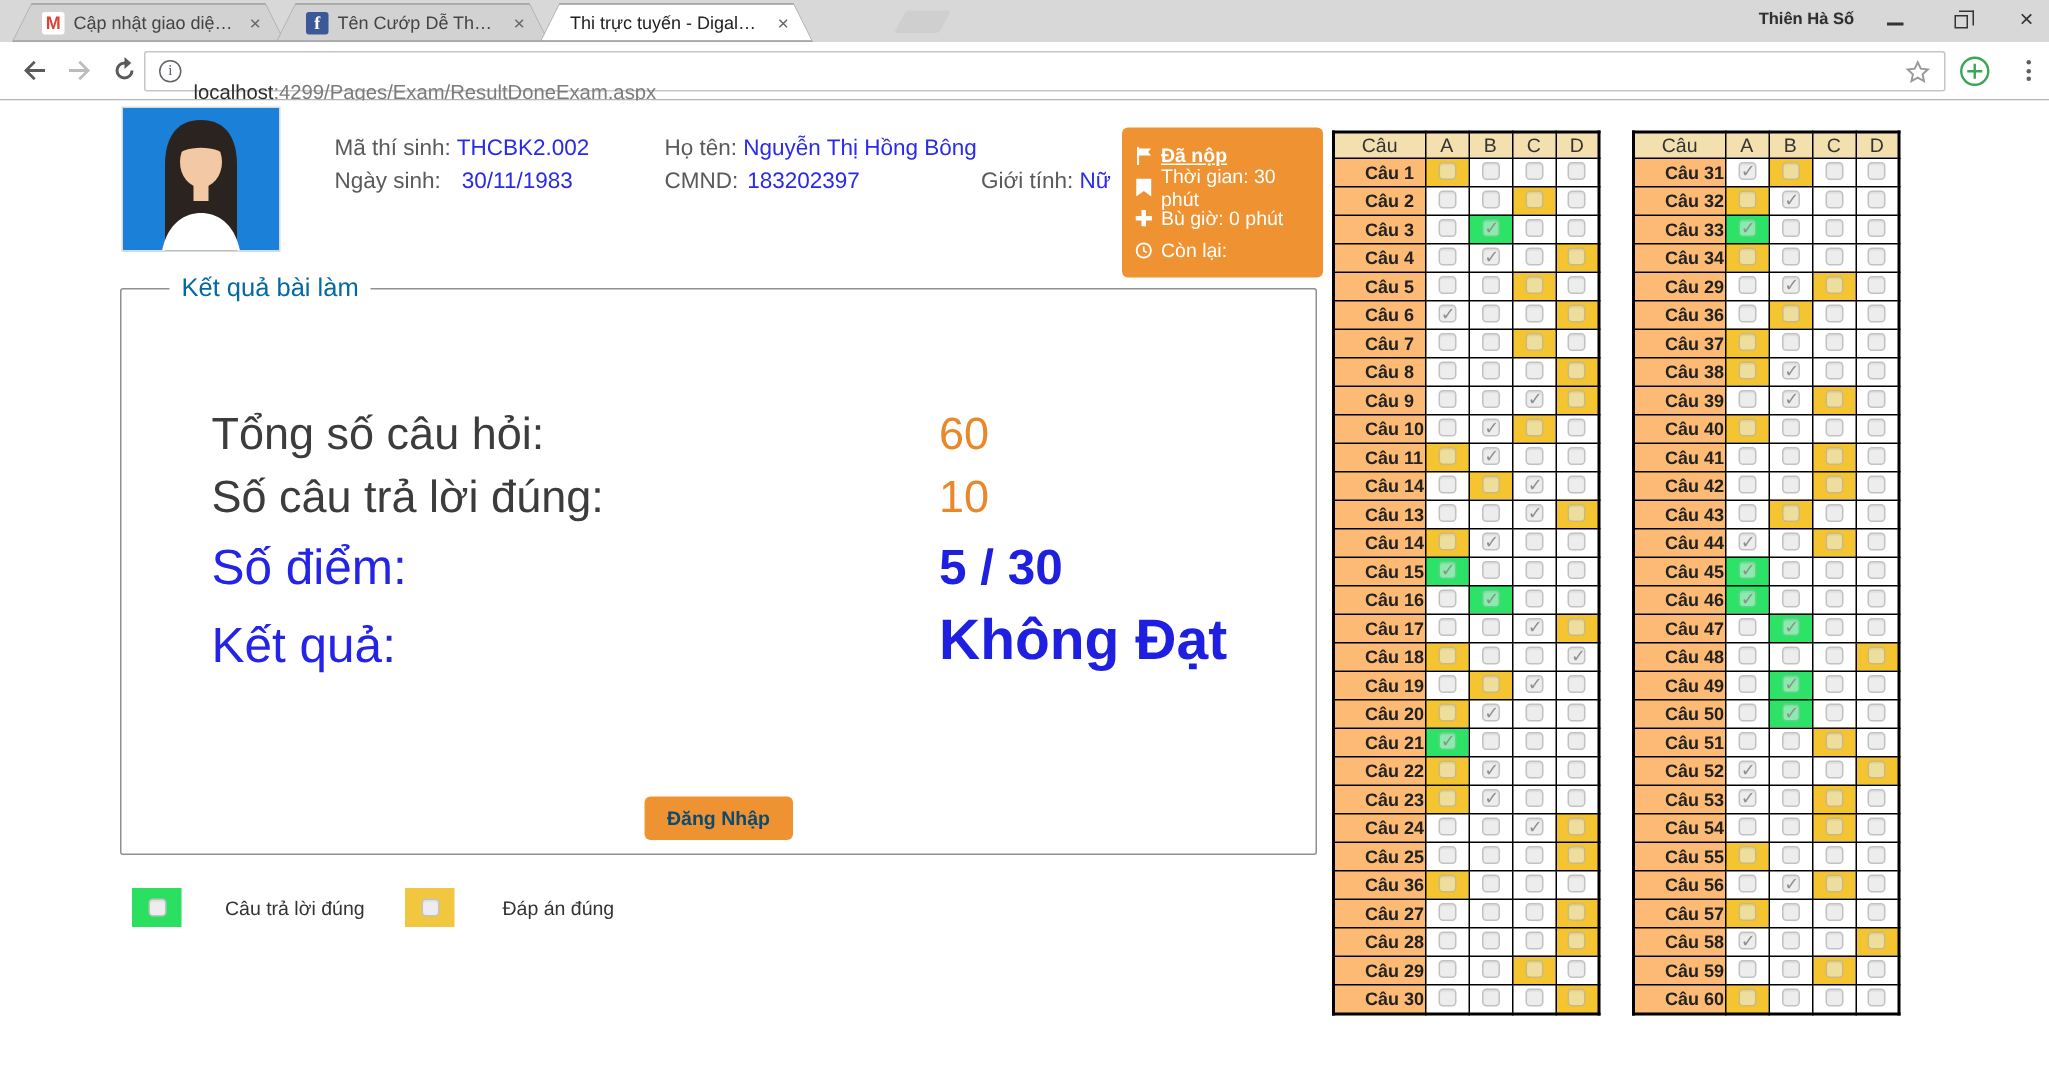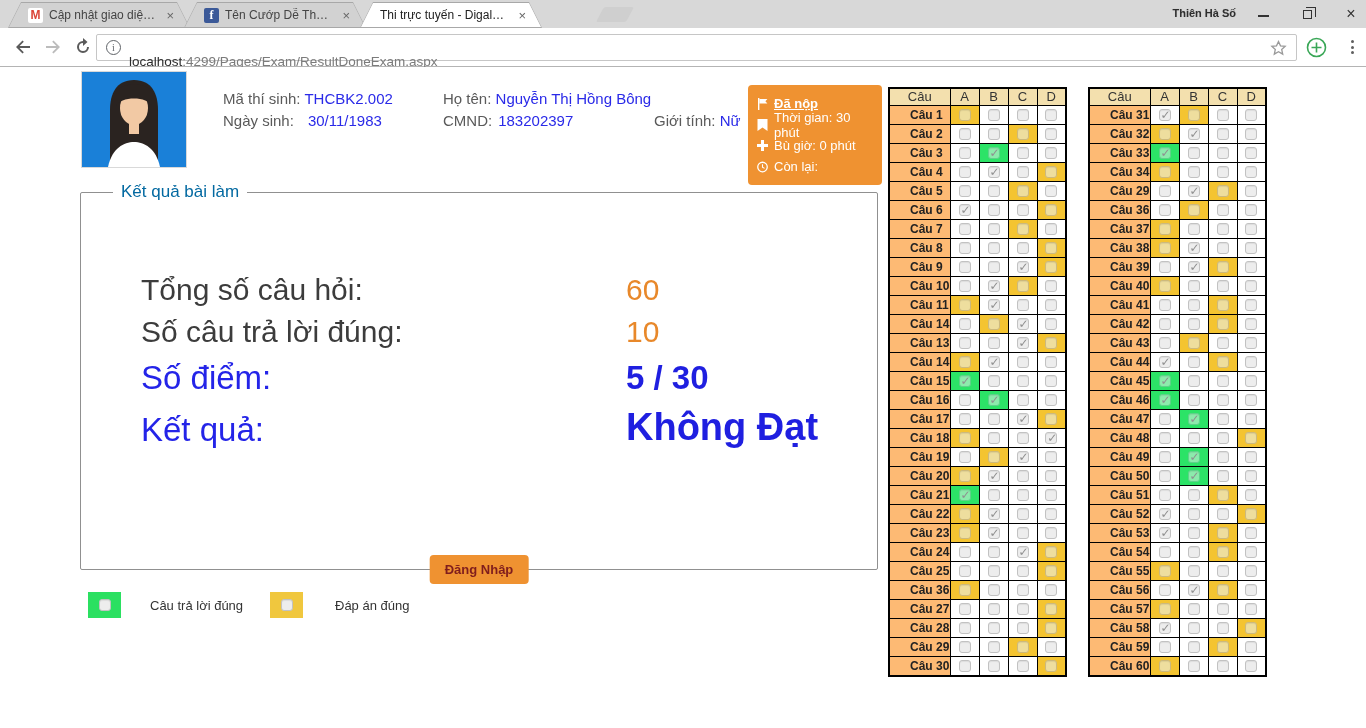--- a/index.html
+++ b/index.html
@@ -61,21 +61,21 @@
   .result-fieldset { position:absolute; left:80px; top:125px; width:798px; height:378px; border:1px solid #909090; border-radius:2px; }
   .fieldset-legend { position:absolute; left:32px; top:-11px; background:#fff; padding:0 8px; color:#0369a1; font-size:17px; }
   .result-row { position:absolute; white-space:nowrap; }
   .result-row .r-label { display:inline-block;text-align:right; }
   .result-row .r-value { position:absolute; left:485px; top:0; }
   .r-dark { font-size:30px; color:#3c3c3c; }
   .r-dark .r-value { color:#e8882a; }
   .r-blue { font-size:33px; color:#2424e8; }
   .r-blue .r-value { color:#1f1fe0; font-weight:bold; }
   .r-big .r-value { font-size:38px; top:-5px; }
-  .login-btn { position:absolute; left:50%; transform:translateX(-50%); top:338px; background:#ef9231; color:#7f1d1d; font-size:13px; font-weight:bold; border:none; border-radius:4px; padding:7px 15px; cursor:pointer; font-family:inherit;margin-top:24px; }
+  .login-btn { position:absolute; left:50%; transform:translateX(-50%); top:338px; background:#ef9231; color:#0c4a6e; font-size:13px; font-weight:bold; border:none; border-radius:4px; padding:7px 15px; cursor:pointer; font-family:inherit; }
   .swatch { position:absolute; width:33px; height:26px; display:flex; align-items:center; justify-content:center; }
   #swatch-green { left:88px; top:525px; background:#2be061; }
   #swatch-yellow { left:270px; top:525px; background:#f0c73e; }
   .legend-label { position:absolute; font-size:13px; color:#333; top:531px; }
   #legend-label-green { left:150px; }
   #legend-label-yellow { left:335px; }
 
   
   .answer-table { position:absolute; top:20px; border-collapse:collapse; border:2px solid #000; }
   #table-1 { left:888px; }

